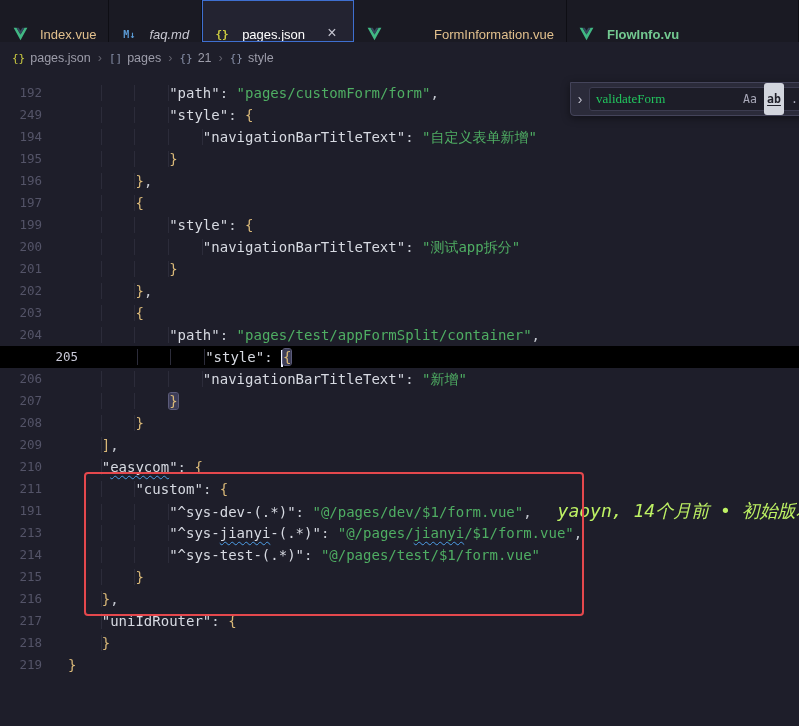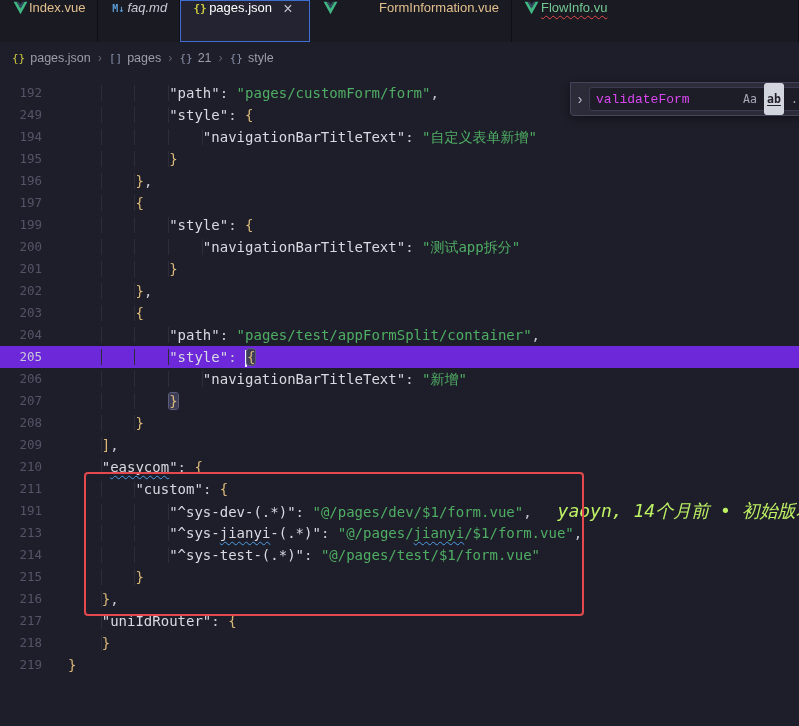--- a/index.html
+++ b/index.html
@@ -7,21 +7,21 @@
   body {
     width:799px; height:726px; overflow:hidden;
     background:#1e1e2a;
     font-family:"Liberation Sans","DejaVu Sans",sans-serif;
     -webkit-font-smoothing:antialiased;
   }
 
   
   .tab-bar { display:flex; height:42px; background:#15151d; align-items:stretch; overflow:hidden; }
   .tab {
-    display:flex; align-items:flex-start; gap:1px; padding:0 12px;
+    display:flex; align-items:flex-end; gap:12px; padding:0 12px;
     background:#1a1a23; border-right:1px solid #0e0e14;
     font-size:13px; color:#9a9aa6; cursor:pointer; white-space:nowrap; flex:none;
   }
   .tab.active { background:#232331; outline:1px solid #3e6fd0; outline-offset:-1px; }
   .tab.preview .tab-label { font-style:italic; }
   .tab:last-child { flex:1; }
   .tab-label { color:#c8c8d2; }
   .err-squiggle { text-decoration:underline wavy #e14b4b; text-decoration-thickness:1px; text-underline-offset:3px; }
   .tab-close { margin-left:6px; color:#c5c5d0; font-size:16px; line-height:1; width:18px; height:18px;
     display:flex; align-items:center; justify-content:center; border-radius:3px; }
@@ -33,21 +33,21 @@
     font-size:12.5px; color:#9d9daa; background:#1e1e2a; }
   .bc-item { display:flex; align-items:center; gap:5px; cursor:pointer; }
   .bc-icon { font-family:"DejaVu Sans Mono",monospace; font-size:11px; color:#8890a8; }
   .bc-icon.file { color:#cbcb41; }
   .bc-sep { color:#62626e; margin:0 2px; }
 
   
   .editor { position:relative; height:652px; background:#1e1e2a; overflow:hidden; }
   .code { padding-top:8px; font-family:"DejaVu Sans Mono","DejaVu Sans",monospace; font-size:14px; line-height:22px; }
   .line { display:flex; height:22px; white-space:pre; }
-  .line.cur { background:#6d28d9; }
+  .line.cur { background:#000000;padding-left:36px; }
   .ln { width:42px; flex:none; text-align:right; color:#545468; font-size:12.5px; margin-right:26px; user-select:none; }
   .ln-active { color:#c9c9d8; }
   .lc { flex:1; }
   .tk-ws { background:repeating-linear-gradient(to right, transparent 0, transparent calc(4ch - 1px), #2c2c3a calc(4ch - 1px), #2c2c3a 4ch); }
   .tk-k { color:#d7dae2; }
   .tk-p { color:#c6cad2; }
   .tk-s { color:#4fae63; }
   .tk-b { color:#d9b878; }
   .bm { background:#3d3d58; border-radius:2px; outline:1px solid #5b5b7a; }
   .sq { text-decoration:underline wavy #4d9fe8; text-decoration-thickness:1px; text-underline-offset:3px; }
@@ -59,21 +59,21 @@
     border:2px solid #e5484d; border-radius:4px; pointer-events:none; }
 
   
   .find-widget { position:absolute; top:8px; left:570px; height:34px; display:flex; align-items:stretch;
     background:#2b2b3a; border:1px solid #44445a; border-radius:0 0 0 4px;
     box-shadow:0 2px 8px rgba(0,0,0,0.45); }
   .find-expand { width:18px; display:flex; align-items:center; justify-content:center;
     color:#c8c8d4; font-size:14px; cursor:pointer; }
   .find-inputbox { margin:4px 6px 4px 0; display:flex; align-items:center; gap:6px;
     background:#1d1d28; border:1px solid #3c3c50; border-radius:3px; padding:0 6px; width:226px; }
-  .find-query { color:#d946ef; font-size:13px; font-family:Liberation Mono, monospace; flex:1; }
+  .find-query { color:#22c55e; font-size:13px; font-family:Liberation Serif, serif; flex:1; }
   .toggle { width:20px; height:32px; flex:none; display:flex; align-items:center; justify-content:center;
     border-radius:3px; color:#a8a8b8; font-size:11.5px; font-family:"DejaVu Sans Mono",monospace; cursor:pointer; }
   .toggle.active { background:#d2d5dd; color:#20202a; font-weight:bold; }
   .toggle.word-underline { text-decoration:underline; text-underline-offset:2px; }
 </style>
 </head>
 <body>
 
 <div class="app">
   <div class="tab-bar">
@@ -108,21 +108,21 @@
         </span>
         <span class="tab-label" style="color: rgb(226, 192, 141); margin-left: 40px;">FormInformation.vue</span>
       </div>
       <div class="tab">
         <span class="tab-icon">
           <svg width="15" height="14" viewBox="0 0 24 22">
             <path fill="#41b883" d="M1 1h4.6L12 11.9 18.4 1H23L12 21z"></path>
             <path fill="#35495e" d="M5.6 1h3.5L12 5.9 14.9 1h3.5L12 11.9z"></path>
           </svg>
         </span>
-        <span class="tab-label err-squiggle" style="color: rgb(115, 201, 145);">FlowInfo.vu</span>
+        <span class="tab-label err-squiggle" style="color: rgb(115, 201, 145); font-weight: bold;">FlowInfo.vu</span>
       </div>
     </div>
   <div class="breadcrumb">
       <span class="bc-item">
         <span class="bc-icon file">{}</span>
         <span class="bc-label">pages.json</span>
       </span>
       <span class="bc-sep">›</span>
       <span class="bc-item">
         <span class="bc-icon">[]</span>

